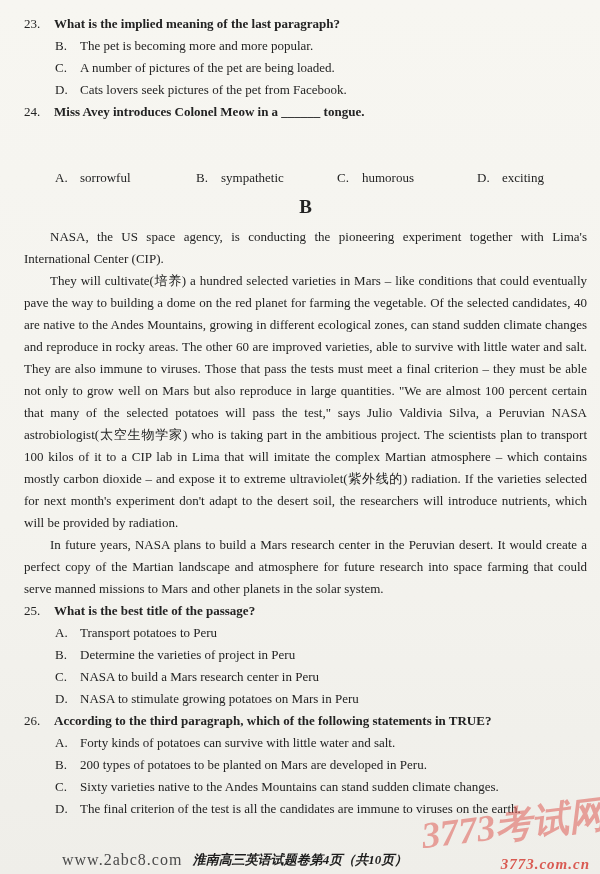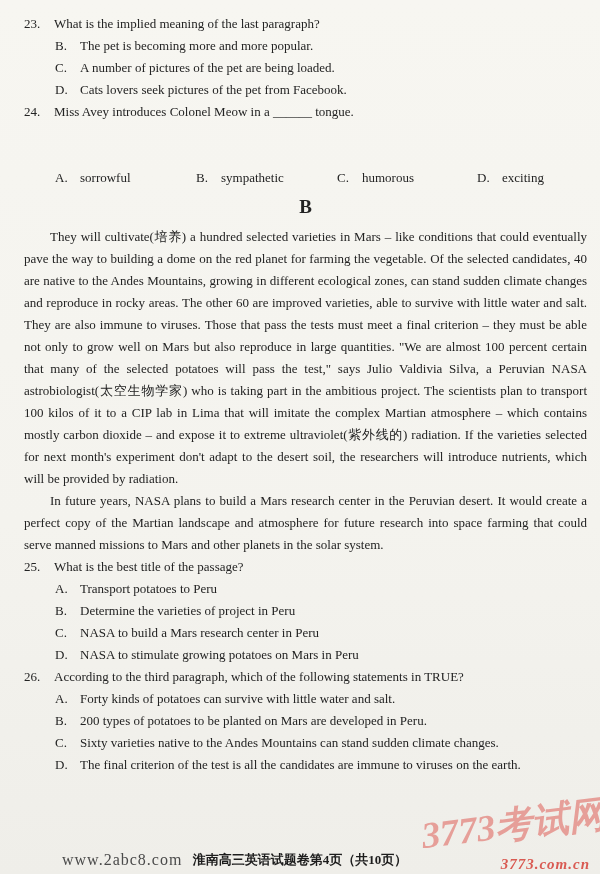--- a/index.html
+++ b/index.html
@@ -13,21 +13,21 @@
   .sheet {
     position: relative;
     width: 600px; height: 874px;
     box-sizing: border-box;
     padding: 13px 13px 16px 24px;
     overflow: hidden;
     background: linear-gradient(180deg, #f7f6f1 0%, #f4f3ee 60%, #efeee9 100%);
   }
   .qline { display: flex; line-height: 22px; font-size: 13px; }
   .qnum  { flex: none; width: 30px; }
-  .qstem { flex: 1; }
+  .qstem { flex: 1; font-weight: bold; }
   .opts { }
   .opt {
     margin-left: 31px;
     line-height: 22px;
     font-size: 13px;
   }
   .opt-label { display: inline-block; min-width: 25px; }
   .opts-inline {
     margin-left: 31px;
     display: grid;
@@ -57,20 +57,21 @@
     color: #4a4a4a;
     letter-spacing: 1px;
   }
   .footer-center {
     position: absolute;
     left: 0; right: 0; bottom: 5px;
     text-align: center;
     font-size: 13px;
     font-weight: bold;
     color: #1d1d1d;
+    font-style: italic;
   }
   .wm-text {
     position: absolute;
     right: -6px; bottom: 24px;
     font-size: 37px;
     font-weight: bold;
     font-style: italic;
     color: rgba(222, 92, 86, 0.55);
     transform: rotate(-7deg);
     white-space: nowrap;
@@ -119,20 +120,21 @@
       <span><span class="opt-label">A.</span><span class="opt-text">sorrowful</span></span>
       <span><span class="opt-label">B.</span><span class="opt-text">sympathetic</span></span>
       <span><span class="opt-label">C.</span><span class="opt-text">humorous</span></span>
       <span><span class="opt-label">D.</span><span class="opt-text">exciting</span></span>
     </div>
   </div>
 
   <div class="section-heading">B</div>
 
   <div class="passage">
+    <p class="para">NASA, the US space agency, is conducting the pioneering experiment together with Lima's International Center (CIP).</p>
     <p class="para">They will cultivate(培养) a hundred selected varieties in Mars – like conditions that could eventually pave the way to building a dome on the red planet for farming the vegetable. Of the selected candidates, 40 are native to the Andes Mountains, growing in different ecological zones, can stand sudden climate changes and reproduce in rocky areas. The other 60 are improved varieties, able to survive with little water and salt. They are also immune to viruses. Those that pass the tests must meet a final criterion – they must be able not only to grow well on Mars but also reproduce in large quantities. "We are almost 100 percent certain that many of the selected potatoes will pass the test," says Julio Valdivia Silva, a Peruvian NASA astrobiologist(太空生物学家) who is taking part in the ambitious project. The scientists plan to transport 100 kilos of it to a CIP lab in Lima that will imitate the complex Martian atmosphere – which contains mostly carbon dioxide – and expose it to extreme ultraviolet(紫外线的) radiation. If the varieties selected for next month's experiment don't adapt to the desert soil, the researchers will introduce nutrients, which will be provided by radiation.</p>
     <p class="para">In future years, NASA plans to build a Mars research center in the Peruvian desert. It would create a perfect copy of the Martian landscape and atmosphere for future research into space farming that could serve manned missions to Mars and other planets in the solar system.</p>
   </div>
 
   <div class="question">
     <div class="qline">
       <span class="qnum">25.</span>
       <span class="qstem">What is the best title of the passage?</span>
     </div>
     <div class="opts">

